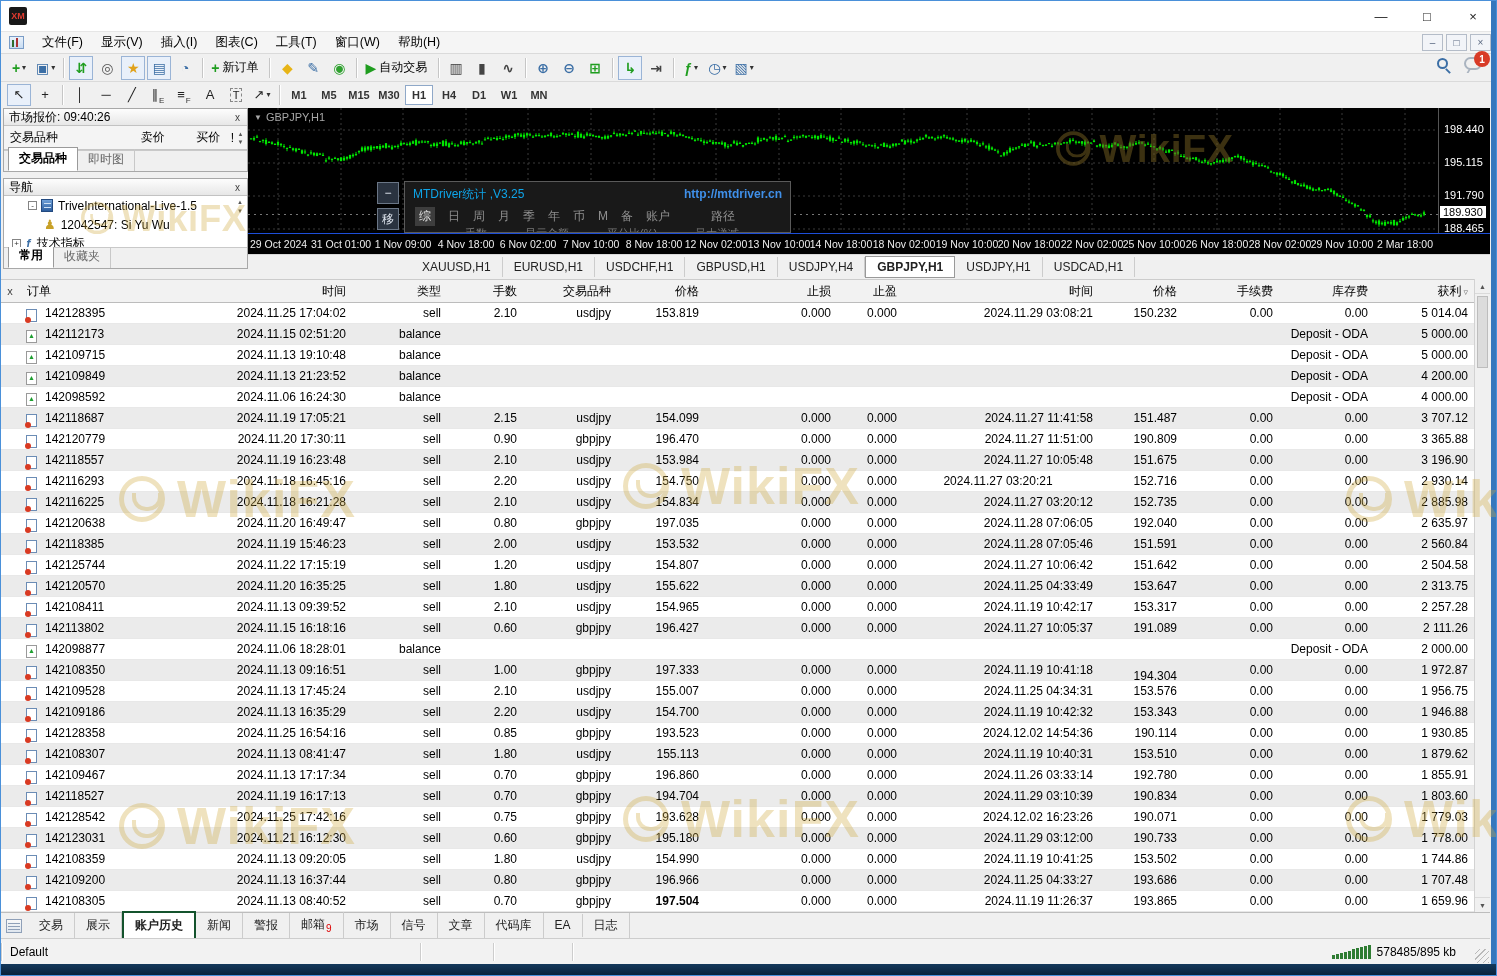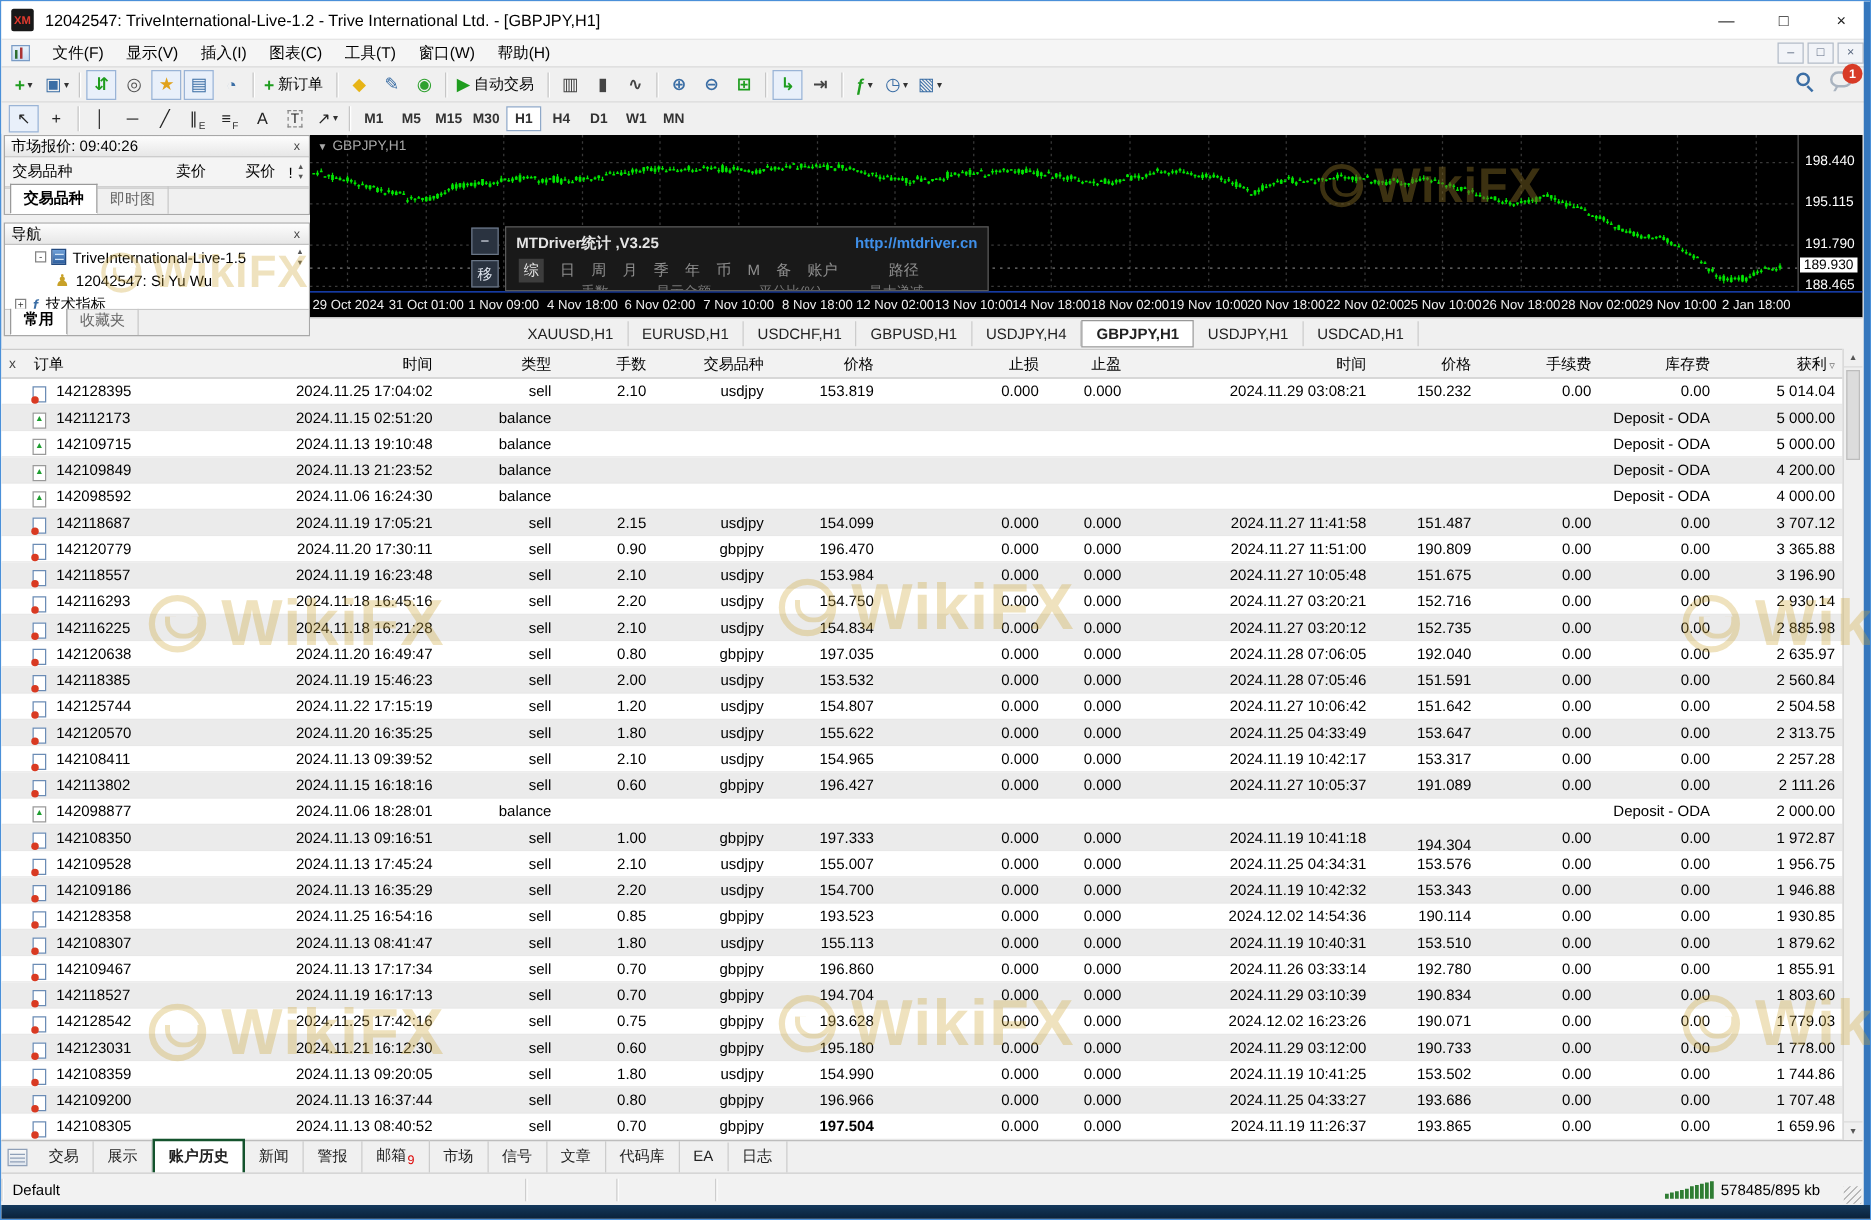--- a/index.html
+++ b/index.html
@@ -64,21 +64,21 @@
 .symlabel .tri{font-size:8px}
 .axis{position:absolute;left:1190px;top:0;width:52px;height:125px;border-left:1px solid #555;font-size:11px;color:#fff}
 .plabel{position:absolute;left:5px;white-space:nowrap}
 .plabel.current{left:1px;background:#fff;color:#000;padding:0 3px;font-weight:normal}
 .taxis{position:absolute;left:0;top:125px;width:1242px;height:21px;border-top:1px solid #1d4ed8;color:#ededed;font-size:10.5px}
 .tlabel{position:absolute;top:4px;width:70px;text-align:center;white-space:nowrap}
 
 .mtd-btn{position:absolute;width:22px;height:22px;background:#2a3340;border:1px solid #6a7686;color:#dfe5ee;font-size:12px;display:flex;align-items:center;justify-content:center}
 .mtd{position:absolute;left:156px;top:73px;width:387px;height:52px;background:#191919;border:1px solid #5a5a5a;overflow:hidden}
 .mtd-title{display:flex;align-items:center;height:24px;padding:0 8px;font-size:12px}
-.mtd-name{color:#e5e5e5;font-weight:bold}
+.mtd-name{color:#0ea5e9;font-weight:normal}
 .mtd-link{margin-left:auto;color:#3f8fe8;font-weight:bold}
 .mtd-menu{display:flex;align-items:center;height:20px;padding:0 10px;font-size:12px;color:#8f8f8f;gap:13px}
 .mtd-mi.on{background:#3d3d3d;color:#e8e8e8;padding:1px 4px}
 .mtd-path{margin-left:28px}
 .mtd-part{display:flex;gap:38px;padding-left:60px;font-size:11px;color:#777;height:14px;overflow:hidden}
 
 .symtabs{position:absolute;left:247px;top:253px;width:1242px;height:25px;background:#f0f0f0;border-top:1px solid #d8d8d8;display:flex;align-items:center;padding-left:163px;font-size:12px}
 .symtab{padding:3px 11px;color:#222;border-right:1px solid #cccccc;white-space:nowrap}
 .symtab.active{background:#fff;border:1px solid #999;font-weight:bold}
 
@@ -126,21 +126,20 @@
 .wm.light{color:#cfa93d;opacity:.33}
 .wm.dark{color:#6e5a20;opacity:.55}
 </style>
 </head>
 <body>
 
 <div class="win">
 
   <div class="titlebar">
     <div class="appicon">XM</div>
-    <div class="title">12042547: TriveInternational-Live-1.2 - Trive International Ltd. - [GBPJPY,H1]</div>
     <div class="winbtns">
         <span class="winbtn">—</span>
         <span class="winbtn">□</span>
         <span class="winbtn">×</span>
       </div>
   </div>
 
   <div class="menubar">
     <span class="menuicon"></span>
     <span id="menu-items" style="display:flex">
@@ -380,21 +379,21 @@
         <div class="tlabel" style="left: 496px;">13 Nov 10:00</div>
         <div class="tlabel" style="left: 558px;">14 Nov 18:00</div>
         <div class="tlabel" style="left: 621px;">18 Nov 02:00</div>
         <div class="tlabel" style="left: 684px;">19 Nov 10:00</div>
         <div class="tlabel" style="left: 746px;">20 Nov 18:00</div>
         <div class="tlabel" style="left: 809px;">22 Nov 02:00</div>
         <div class="tlabel" style="left: 871px;">25 Nov 10:00</div>
         <div class="tlabel" style="left: 934px;">26 Nov 18:00</div>
         <div class="tlabel" style="left: 997px;">28 Nov 02:00</div>
         <div class="tlabel" style="left: 1059px;">29 Nov 10:00</div>
-        <div class="tlabel" style="left: 1122px;">2 Jan 18:00</div>
+        <div class="tlabel" style="left: 1122px;">2 Mar 18:00</div>
       </div>
     <div class="mtd-btn" style="left:129px;top:74px" id="mtd-b1">−</div>
     <div class="mtd-btn" style="left:129px;top:100px" id="mtd-b2">移</div>
     <div class="mtd">
       <div class="mtd-title">
         <span class="mtd-name">MTDriver统计 ,V3.25</span>
         <span class="mtd-link">http://mtdriver.cn</span>
       </div>
       <div class="mtd-menu" id="mtd-menu">
           <span class="mtd-mi on">综</span>
@@ -577,21 +576,21 @@
       <div class="trow">
         <span style="width: 18px;"></span>
         <span class="tcell order" style="width: 128px;">142116293<span class="rowico sell"></span></span>
         <span class="tcell" style="width: 205px;">2024.11.18 16:45:16</span>
         <span class="tcell" style="width: 95px;">sell</span>
         <span class="tcell" style="width: 76px;">2.20</span>
         <span class="tcell" style="width: 94px;">usdjpy</span>
         <span class="tcell" style="width: 88px;">154.750</span>
         <span class="tcell" style="width: 132px;">0.000</span>
         <span class="tcell" style="width: 66px;">0.000</span>
-        <span class="tcell" style="width: 196px;">2024.11.27 03:20:21</span>
+        <span class="tcell" style="width: 196px; text-align: center;">2024.11.27 03:20:21</span>
         <span class="tcell" style="width: 84px;">152.716</span>
         <span class="tcell" style="width: 96px;">0.00</span>
         <span class="tcell" style="width: 95px;">0.00</span>
         <span class="tcell" style="width: 100px;">2 930.14</span>
       </div>
       <div class="trow alt">
         <span style="width: 18px;"></span>
         <span class="tcell order" style="width: 128px;">142116225<span class="rowico sell"></span></span>
         <span class="tcell" style="width: 205px;">2024.11.18 16:21:28</span>
         <span class="tcell" style="width: 95px;">sell</span>

